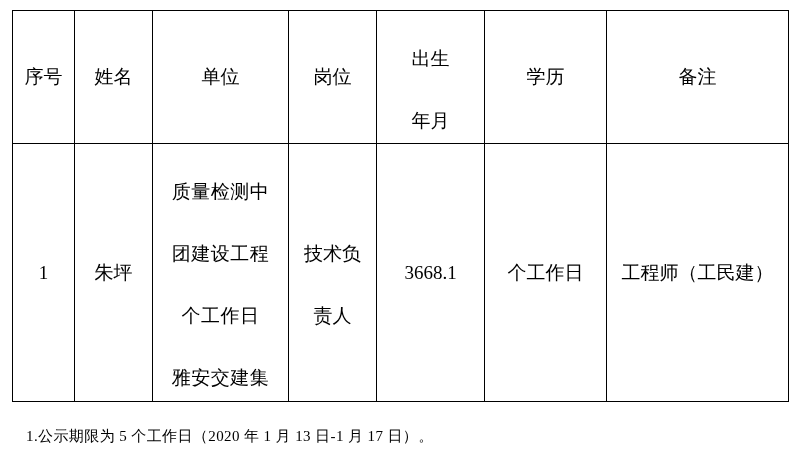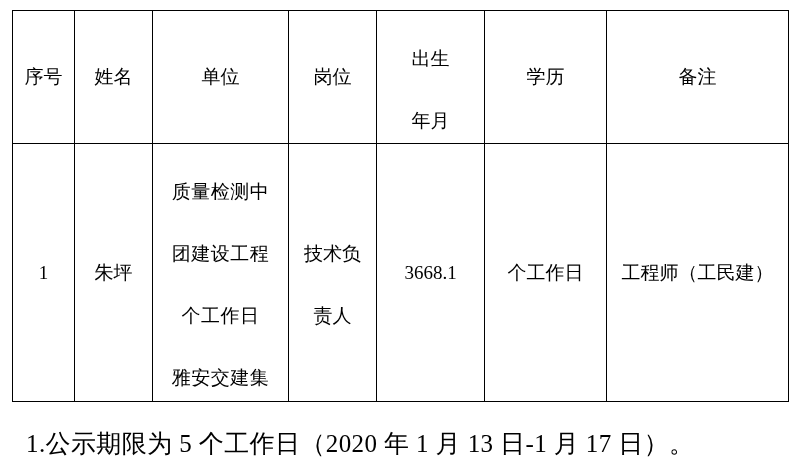--- a/index.html
+++ b/index.html
@@ -65,21 +65,21 @@
     line-height: 1.7;
   }
   td.cell-num {
     font-family: "Liberation Serif", "DejaVu Serif", serif;
   }
   .notes {
     margin-top: 22px;
     padding: 0 14px 0 14px;
   }
   .note-line {
-    font-size: 25px;
+    font-size: 15px;
     line-height: 1.6;
     margin-bottom: 20px;
     letter-spacing: 0.4px;
     white-space: nowrap;
   }
   .note-line:last-child {
     margin-bottom: 0;
   }
 </style>
 </head>

